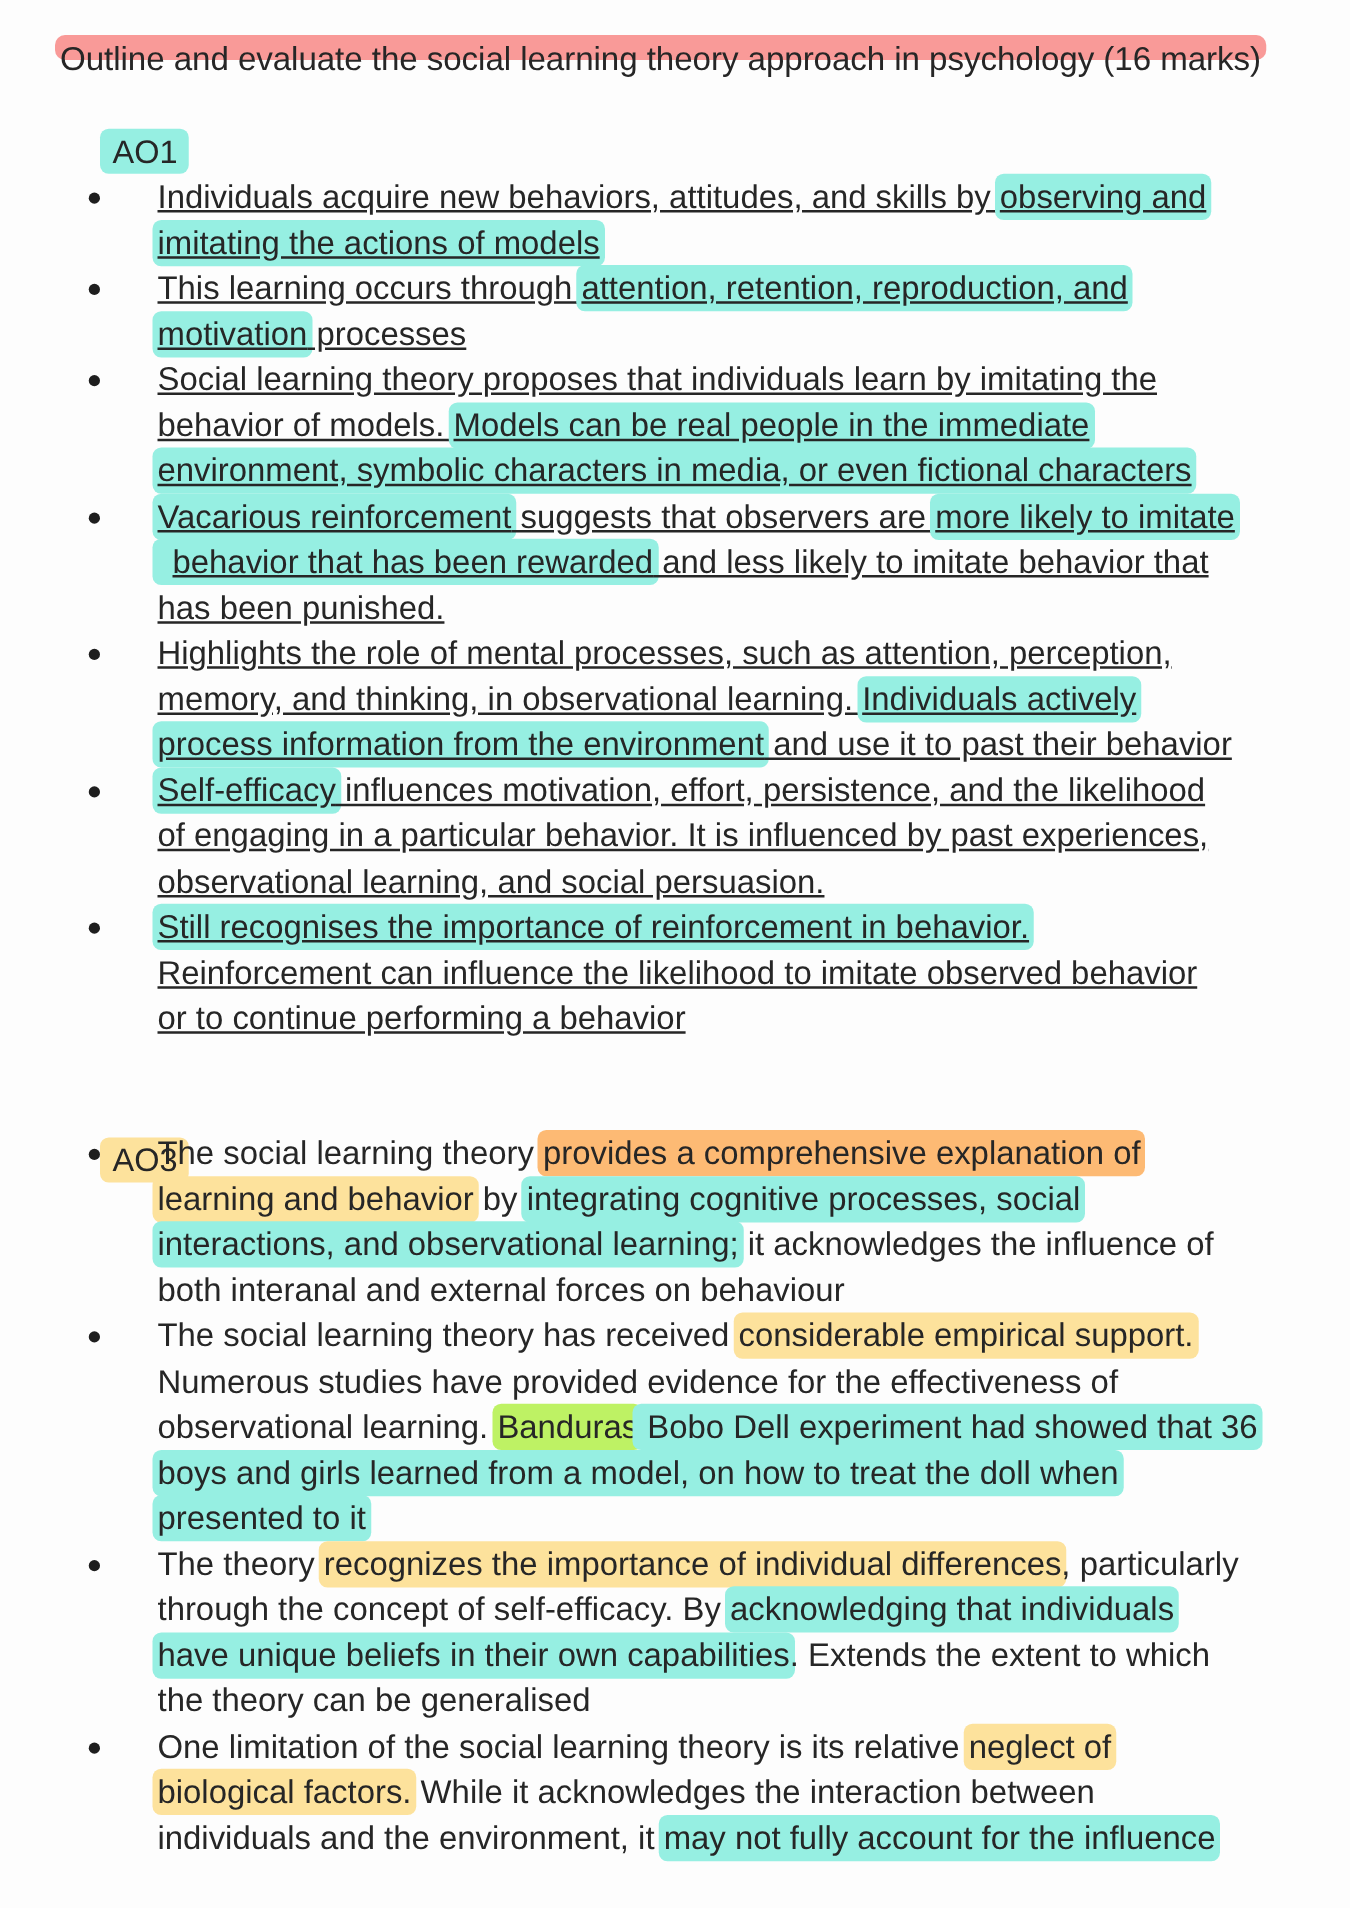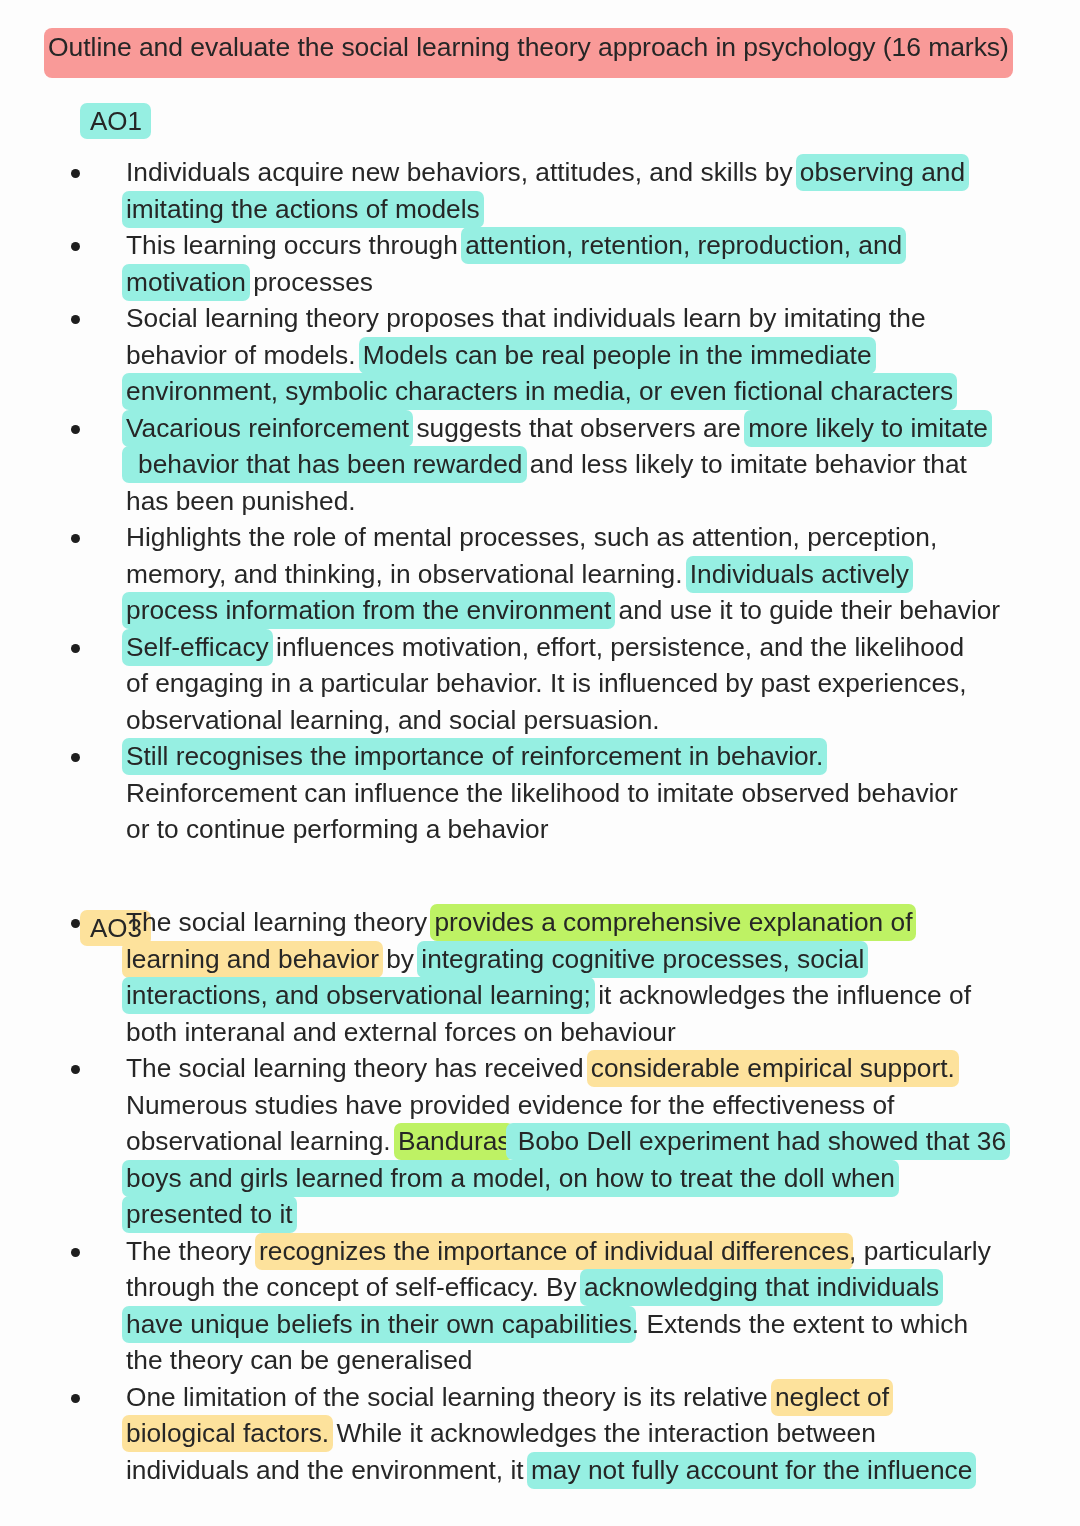--- a/index.html
+++ b/index.html
@@ -18,21 +18,21 @@
     .page {
       position: absolute;
       left: 0;
       top: 0;
       width: 1080px;
     }
     .title {
       position: absolute;
       left: 44px;
       top: 28px;
-      height: 50px;
+      height: 20px;
       line-height: 38px;
       font-size: 26.5px;
       padding: 0 4px;
       border-radius: 8px;
       white-space: nowrap;
       letter-spacing: -0.05px;
     }
     .section-label {
       position: absolute;
       left: 37px;
@@ -82,21 +82,21 @@
   </style>
 </head>
 <body>
 
 <div class="page">
 
   <div class="title" id="title" style="background: rgb(249, 154, 152);">Outline and evaluate the social learning theory approach in psychology (16 marks)</div>
 
   <div class="section-label" id="label-0" style="top: 103px; background: rgb(150, 239, 226);">AO1</div>
 
-  <ul class="list" id="list-0" style="top:154px;">
+  <ul class="list" id="list-0" style="top:139px;text-decoration:underline;">
       <li class="item">
         <span class="bullet"></span>
         <span class="line"><span>Individuals acquire new behaviors, attitudes, and skills by </span><span class="hl" style="background: rgb(150, 239, 226);">observing and</span></span>
         <span class="line"><span class="hl" style="background: rgb(150, 239, 226);">imitating the actions of models</span></span>
       </li>
       <li class="item">
         <span class="bullet"></span>
         <span class="line"><span>This learning occurs through </span><span class="hl" style="background: rgb(150, 239, 226);">attention, retention, reproduction, and</span></span>
         <span class="line"><span class="hl" style="background: rgb(150, 239, 226); text-align: center;">motivation</span><span> processes</span></span>
       </li>
@@ -109,42 +109,42 @@
       <li class="item">
         <span class="bullet"></span>
         <span class="line"><span class="hl" style="background: rgb(150, 239, 226);">Vacarious reinforcement</span><span> suggests that observers are </span><span class="hl" style="background: rgb(150, 239, 226);">more likely to imitate</span></span>
         <span class="line"><span class="hl" style="background: rgb(150, 239, 226); padding-left: 16px;">behavior that has been rewarded</span><span> and less likely to imitate behavior that</span></span>
         <span class="line"><span>has been punished.</span></span>
       </li>
       <li class="item">
         <span class="bullet"></span>
         <span class="line"><span>Highlights the role of mental processes, such as attention, perception,</span></span>
         <span class="line"><span>memory, and thinking, in observational learning. </span><span class="hl" style="background: rgb(150, 239, 226);">Individuals actively</span></span>
-        <span class="line"><span class="hl" style="background: rgb(150, 239, 226);">process information from the environment</span><span> and use it to guide their behavior</span></span>
+        <span class="line"><span class="hl" style="background: rgb(150, 239, 226);">process information from the environment</span><span> and use it to past their behavior</span></span>
       </li>
       <li class="item">
         <span class="bullet"></span>
         <span class="line"><span class="hl" style="background: rgb(150, 239, 226);">Self-efficacy</span><span> influences motivation, effort, persistence, and the likelihood</span></span>
         <span class="line"><span>of engaging in a particular behavior. It is influenced by past experiences,</span></span>
         <span class="line"><span>observational learning, and social persuasion.</span></span>
       </li>
       <li class="item">
         <span class="bullet"></span>
         <span class="line"><span class="hl" style="background: rgb(150, 239, 226);">Still recognises the importance of reinforcement in behavior.</span></span>
         <span class="line"><span>Reinforcement can influence the likelihood to imitate observed behavior</span></span>
         <span class="line"><span>or to continue performing a behavior</span></span>
       </li>
     </ul>
 
   <div class="section-label" id="label-1" style="top: 910px; background: rgb(253, 226, 156);">AO3</div>
 
   <ul class="list" id="list-1" style="top:904px;">
       <li class="item">
         <span class="bullet"></span>
-        <span class="line"><span>The social learning theory </span><span class="hl" style="background: #bef264;">provides a comprehensive explanation of</span></span>
+        <span class="line"><span>The social learning theory </span><span class="hl" style="background: #fdba74;">provides a comprehensive explanation of</span></span>
         <span class="line"><span class="hl" style="background: rgb(253, 226, 156);">learning and behavior</span><span> by </span><span class="hl" style="background: rgb(150, 239, 226);">integrating cognitive processes, social</span></span>
         <span class="line"><span class="hl" style="background: rgb(150, 239, 226);">interactions, and observational learning;</span><span> it acknowledges the influence of</span></span>
         <span class="line"><span>both interanal and external forces on behaviour</span></span>
       </li>
       <li class="item">
         <span class="bullet"></span>
         <span class="line"><span>The social learning theory has received </span><span class="hl" style="background: rgb(253, 226, 156);">considerable empirical support.</span></span>
         <span class="line"><span>Numerous studies have provided evidence for the effectiveness of</span></span>
         <span class="line"><span>observational learning. </span><span class="hl" style="background: #bef264;">Banduras</span><span class="hl" style="background: rgb(150, 239, 226);"> Bobo Dell experiment had showed that 36</span></span>
         <span class="line"><span class="hl" style="background: rgb(150, 239, 226);">boys and girls learned from a model, on how to treat the doll when</span></span>

